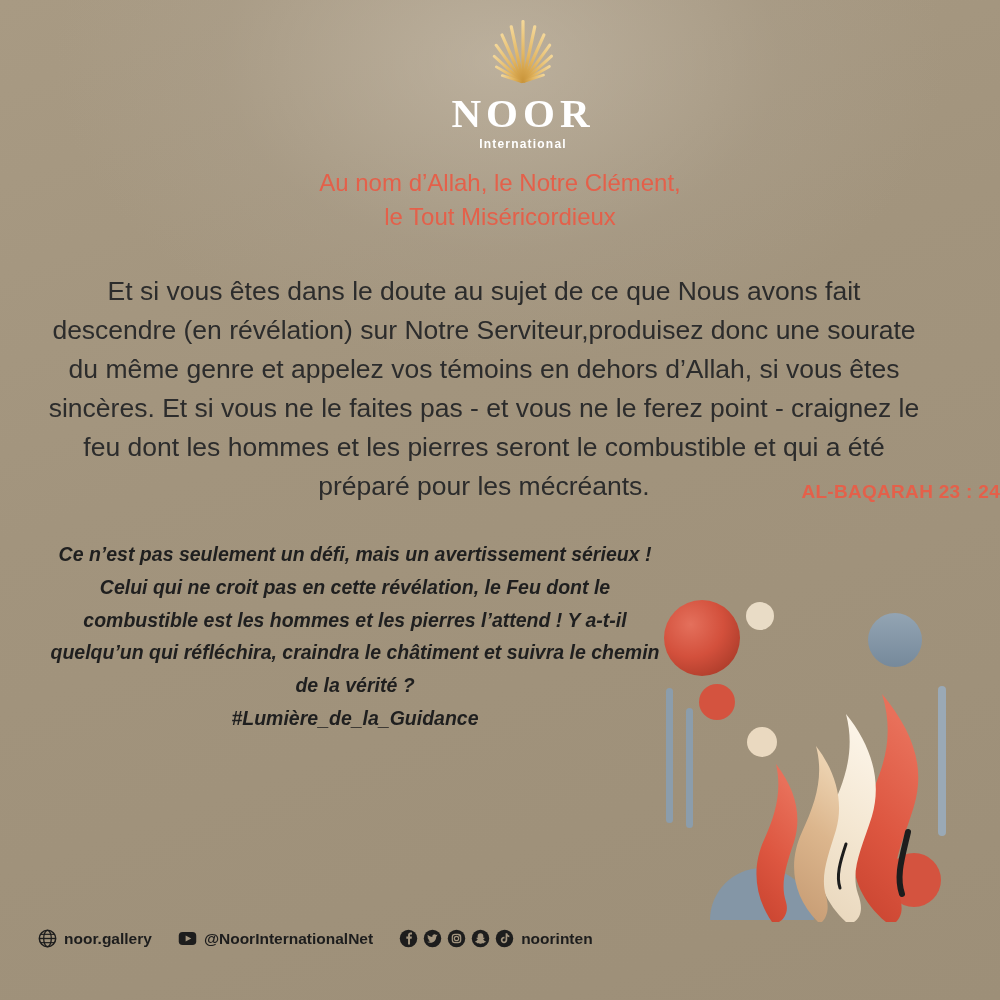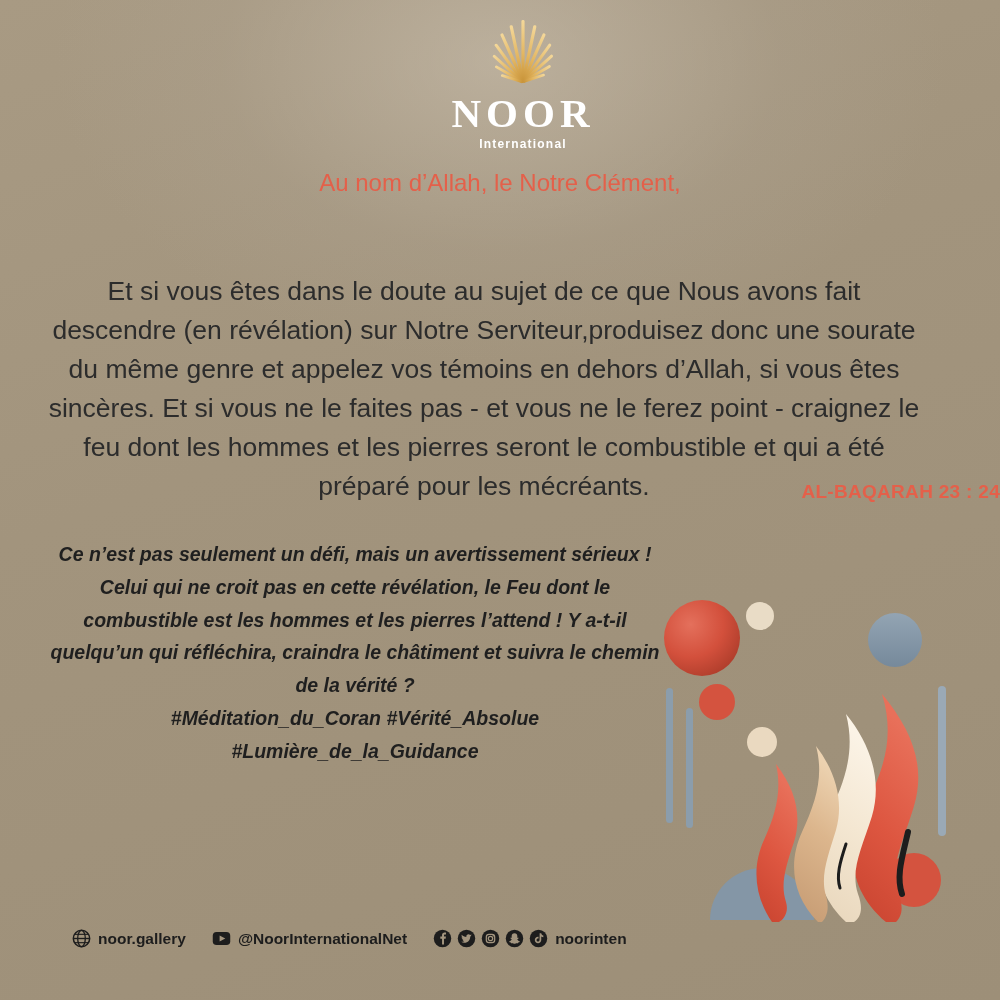--- a/index.html
+++ b/index.html
@@ -114,21 +114,21 @@
     position: absolute;
     right: 20px;
     bottom: 40px;
     width: 330px;
     height: 370px;
   }
 
   
   #footer {
     position: absolute;
-    left: 72px;
+    left: 38px;
     bottom: 52px;
     display: flex;
     align-items: center;
     gap: 8px;
     color: #1d1d1d;
     font-size: 15.5px;
     font-weight: bold;
   }
   #footer .grp {
     display: flex;
@@ -176,28 +176,28 @@
           <rect x="44.4" y="41" width="2.7" height="23" rx="1.3" transform="rotate(-72 46 64)"></rect>
         </g>
       </svg>
     </span>
     <div class="brand-name">NOOR</div>
     <div class="brand-sub">International</div>
   </div>
 
   <div id="basmala">
     <div>Au nom d’Allah, le Notre Clément,</div>
+    <div>le Tout Miséricordieux</div>
   </div>
 
   <div id="verse">Et si vous êtes dans le doute au sujet de ce que Nous avons fait descendre (en révélation) sur Notre Serviteur,produisez donc une sourate du même genre et appelez vos témoins en dehors d’Allah, si vous êtes sincères. Et si vous ne le faites pas - et vous ne le ferez point - craignez le feu dont les hommes et les pierres seront le combustible et qui a été préparé pour les mécréants.</div>
   <div id="verse-ref">AL-BAQARAH 23 : 24</div>
 
   <div id="reflection">
     <span>Ce n’est pas seulement un défi, mais un avertissement sérieux ! Celui qui ne croit pas en cette révélation, le Feu dont le combustible est les hommes et les pierres l’attend ! Y a-t-il quelqu’un qui réfléchira, craindra le châtiment et suivra le chemin de la vérité ?</span>
-    <span class="tags">#Méditation_du_Coran #Vérité_Absolue</span>
     <span class="tags">#Lumière_de_la_Guidance</span>
   </div>
 
   <div id="artwork">
     <svg viewBox="0 0 330 370" width="330" height="370" xmlns="http://www.w3.org/2000/svg">
       <defs>
         <radialGradient id="redball" cx="35%" cy="32%" r="72%">
           <stop offset="0%" stop-color="#e4705c"></stop>
           <stop offset="60%" stop-color="#d3503c"></stop>
           <stop offset="100%" stop-color="#b23f2d"></stop>

